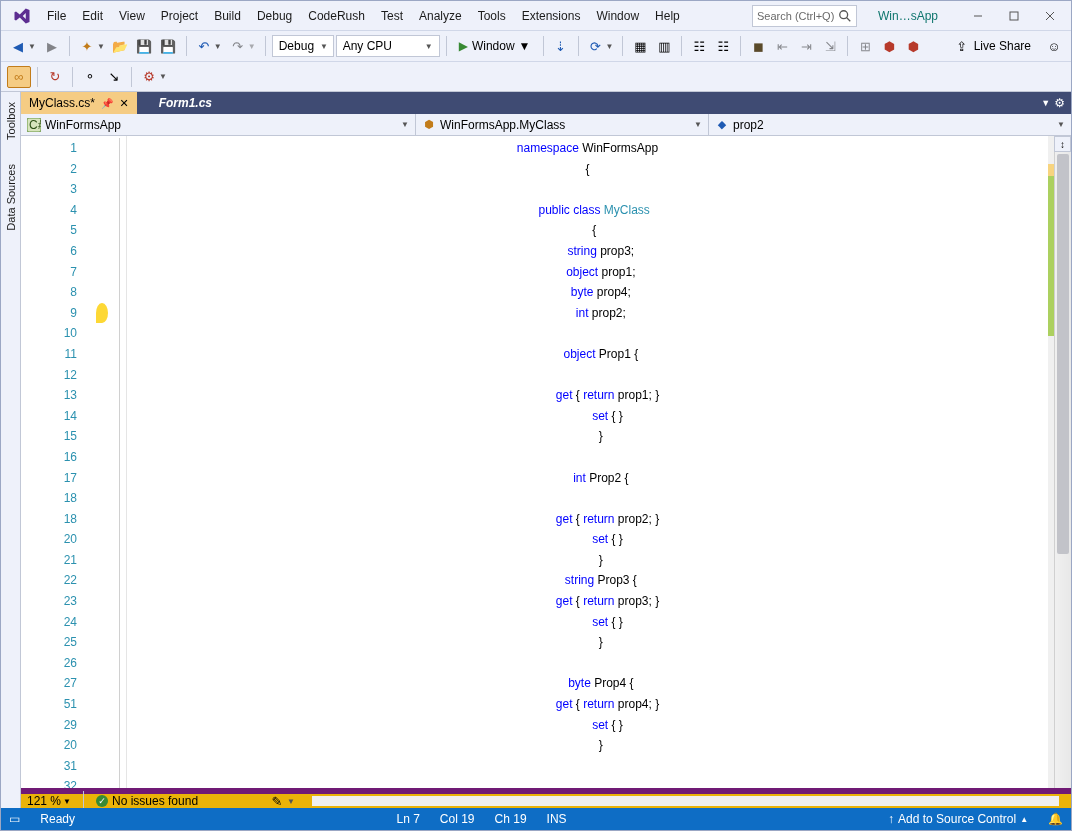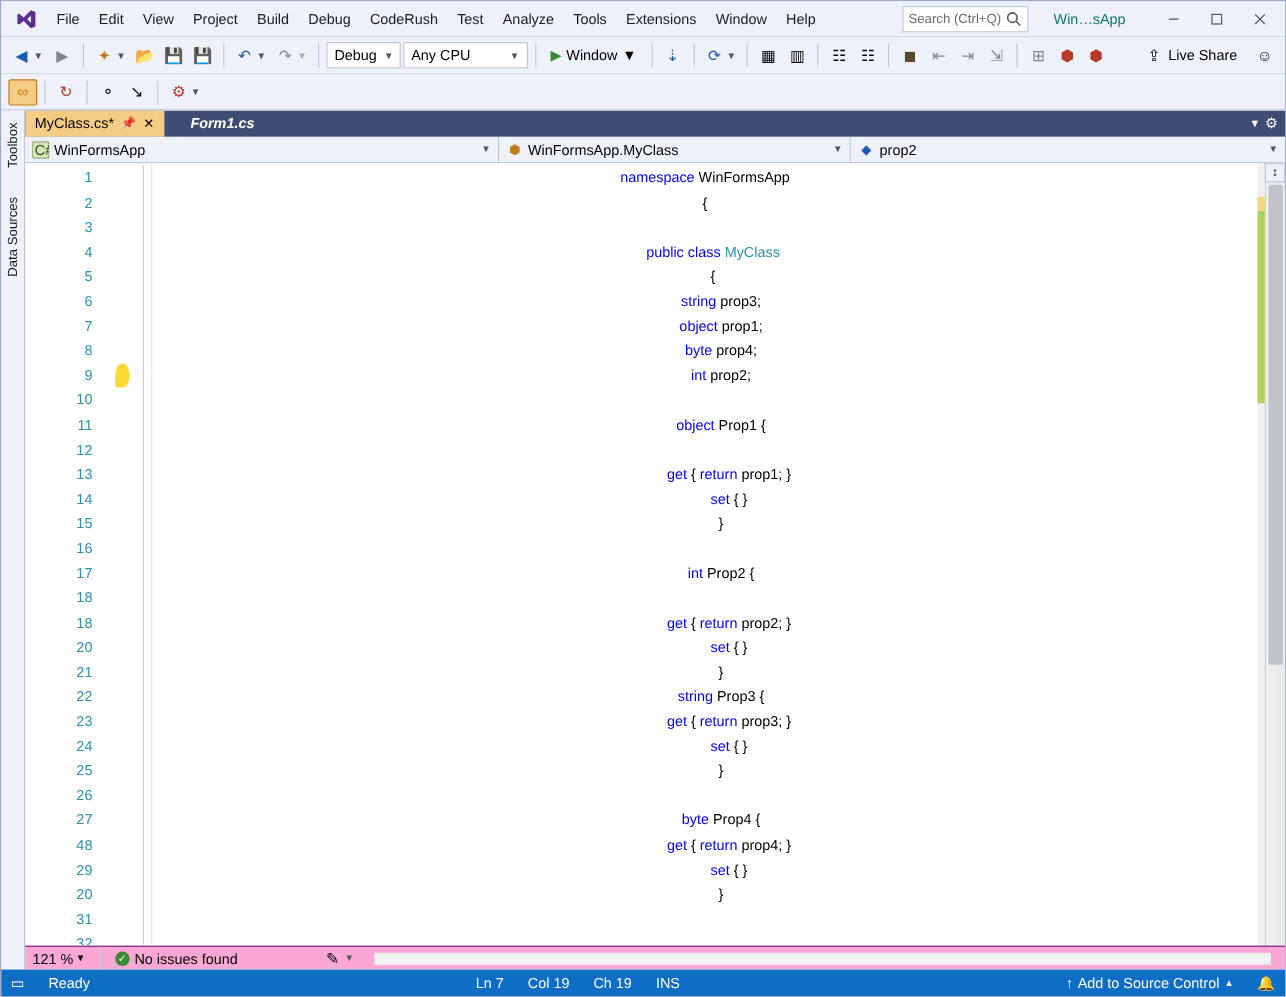--- a/index.html
+++ b/index.html
@@ -74,21 +74,21 @@
 .type { color: #2b91af; margin-top: 39px; }
 .txt { color: #000; }
 .vscroll { width: 17px; background: linear-gradient(90deg, #f0f0f0, #e8e8e8); border-left: 1px solid #d0d0d0; position: relative; }
 .vscroll .thumb { position: absolute; left: 2px; right: 2px; top: 18px; height: 400px; background: #c2c3c9; border-radius: 2px; }
 .split-handle { position:absolute; top:0; right:0; width:17px; height:16px; background:#eef1fa; border:1px solid #c1c7d6; display:flex; align-items:center; justify-content:center; font-size:10px; }
 .overview-strip { width: 6px; background: #f0f0f0; position:relative; }
 .overview-strip .green { position:absolute; left:0; right:0; top:40px; height:160px; background:#7fba00; opacity:.6; }
 .overview-strip .yellow { position:absolute; left:0; right:0; top:28px; height:12px; background:#f9c74f; opacity:.7; }
 
 
-.editor-bottom { height: 20px; background: #f9a8d4; border-top: 1px solid #701a75; display: flex; align-items: center; padding: 0 6px; gap: 8px; font-size: 11px; }
+.editor-bottom { height: 20px; background: #eab308; border-top: 6px solid #701a75; display: flex; align-items: center; padding: 0 6px; gap: 8px; font-size: 11px; }
 .zoom-combo { width: 44px; display:flex; align-items:center; gap:2px;}
 .noissues { display:flex; align-items:center; gap:4px; }
 .check { width:12px; height:12px; border-radius:50%; background:#388a34; display:flex; align-items:center; justify-content:center; color:#fff; font-size:9px; }
 .hscroll { flex:1; height: 14px; position:relative; margin:0 6px; }
 .hscroll .trk { position:absolute; left:0; right:0; top:2px; bottom:2px; background:#f0f0f0; }
 
 
 .statusbar { height: 22px; background: #0e6dc5; color: #fff; display: flex; align-items: center; padding: 0 8px; gap: 20px; font-size: 11px; }
 .statusbar .spacer { flex:1; }
 .statusbar .sc { display:flex; align-items:center; gap:4px; }
@@ -353,21 +353,21 @@
             <div>18</div>
             <div>18</div>
             <div>20</div>
             <div>21</div>
             <div>22</div>
             <div>23</div>
             <div>24</div>
             <div>25</div>
             <div>26</div>
             <div>27</div>
-            <div>48</div>
+            <div>51</div>
             <div>29</div>
             <div>20</div>
             <div>31</div>
             <div>32</div>
           </div>
         <div class="marks" id="marks">
             <div></div>
             <div></div>
             <div></div>
             <div></div>

